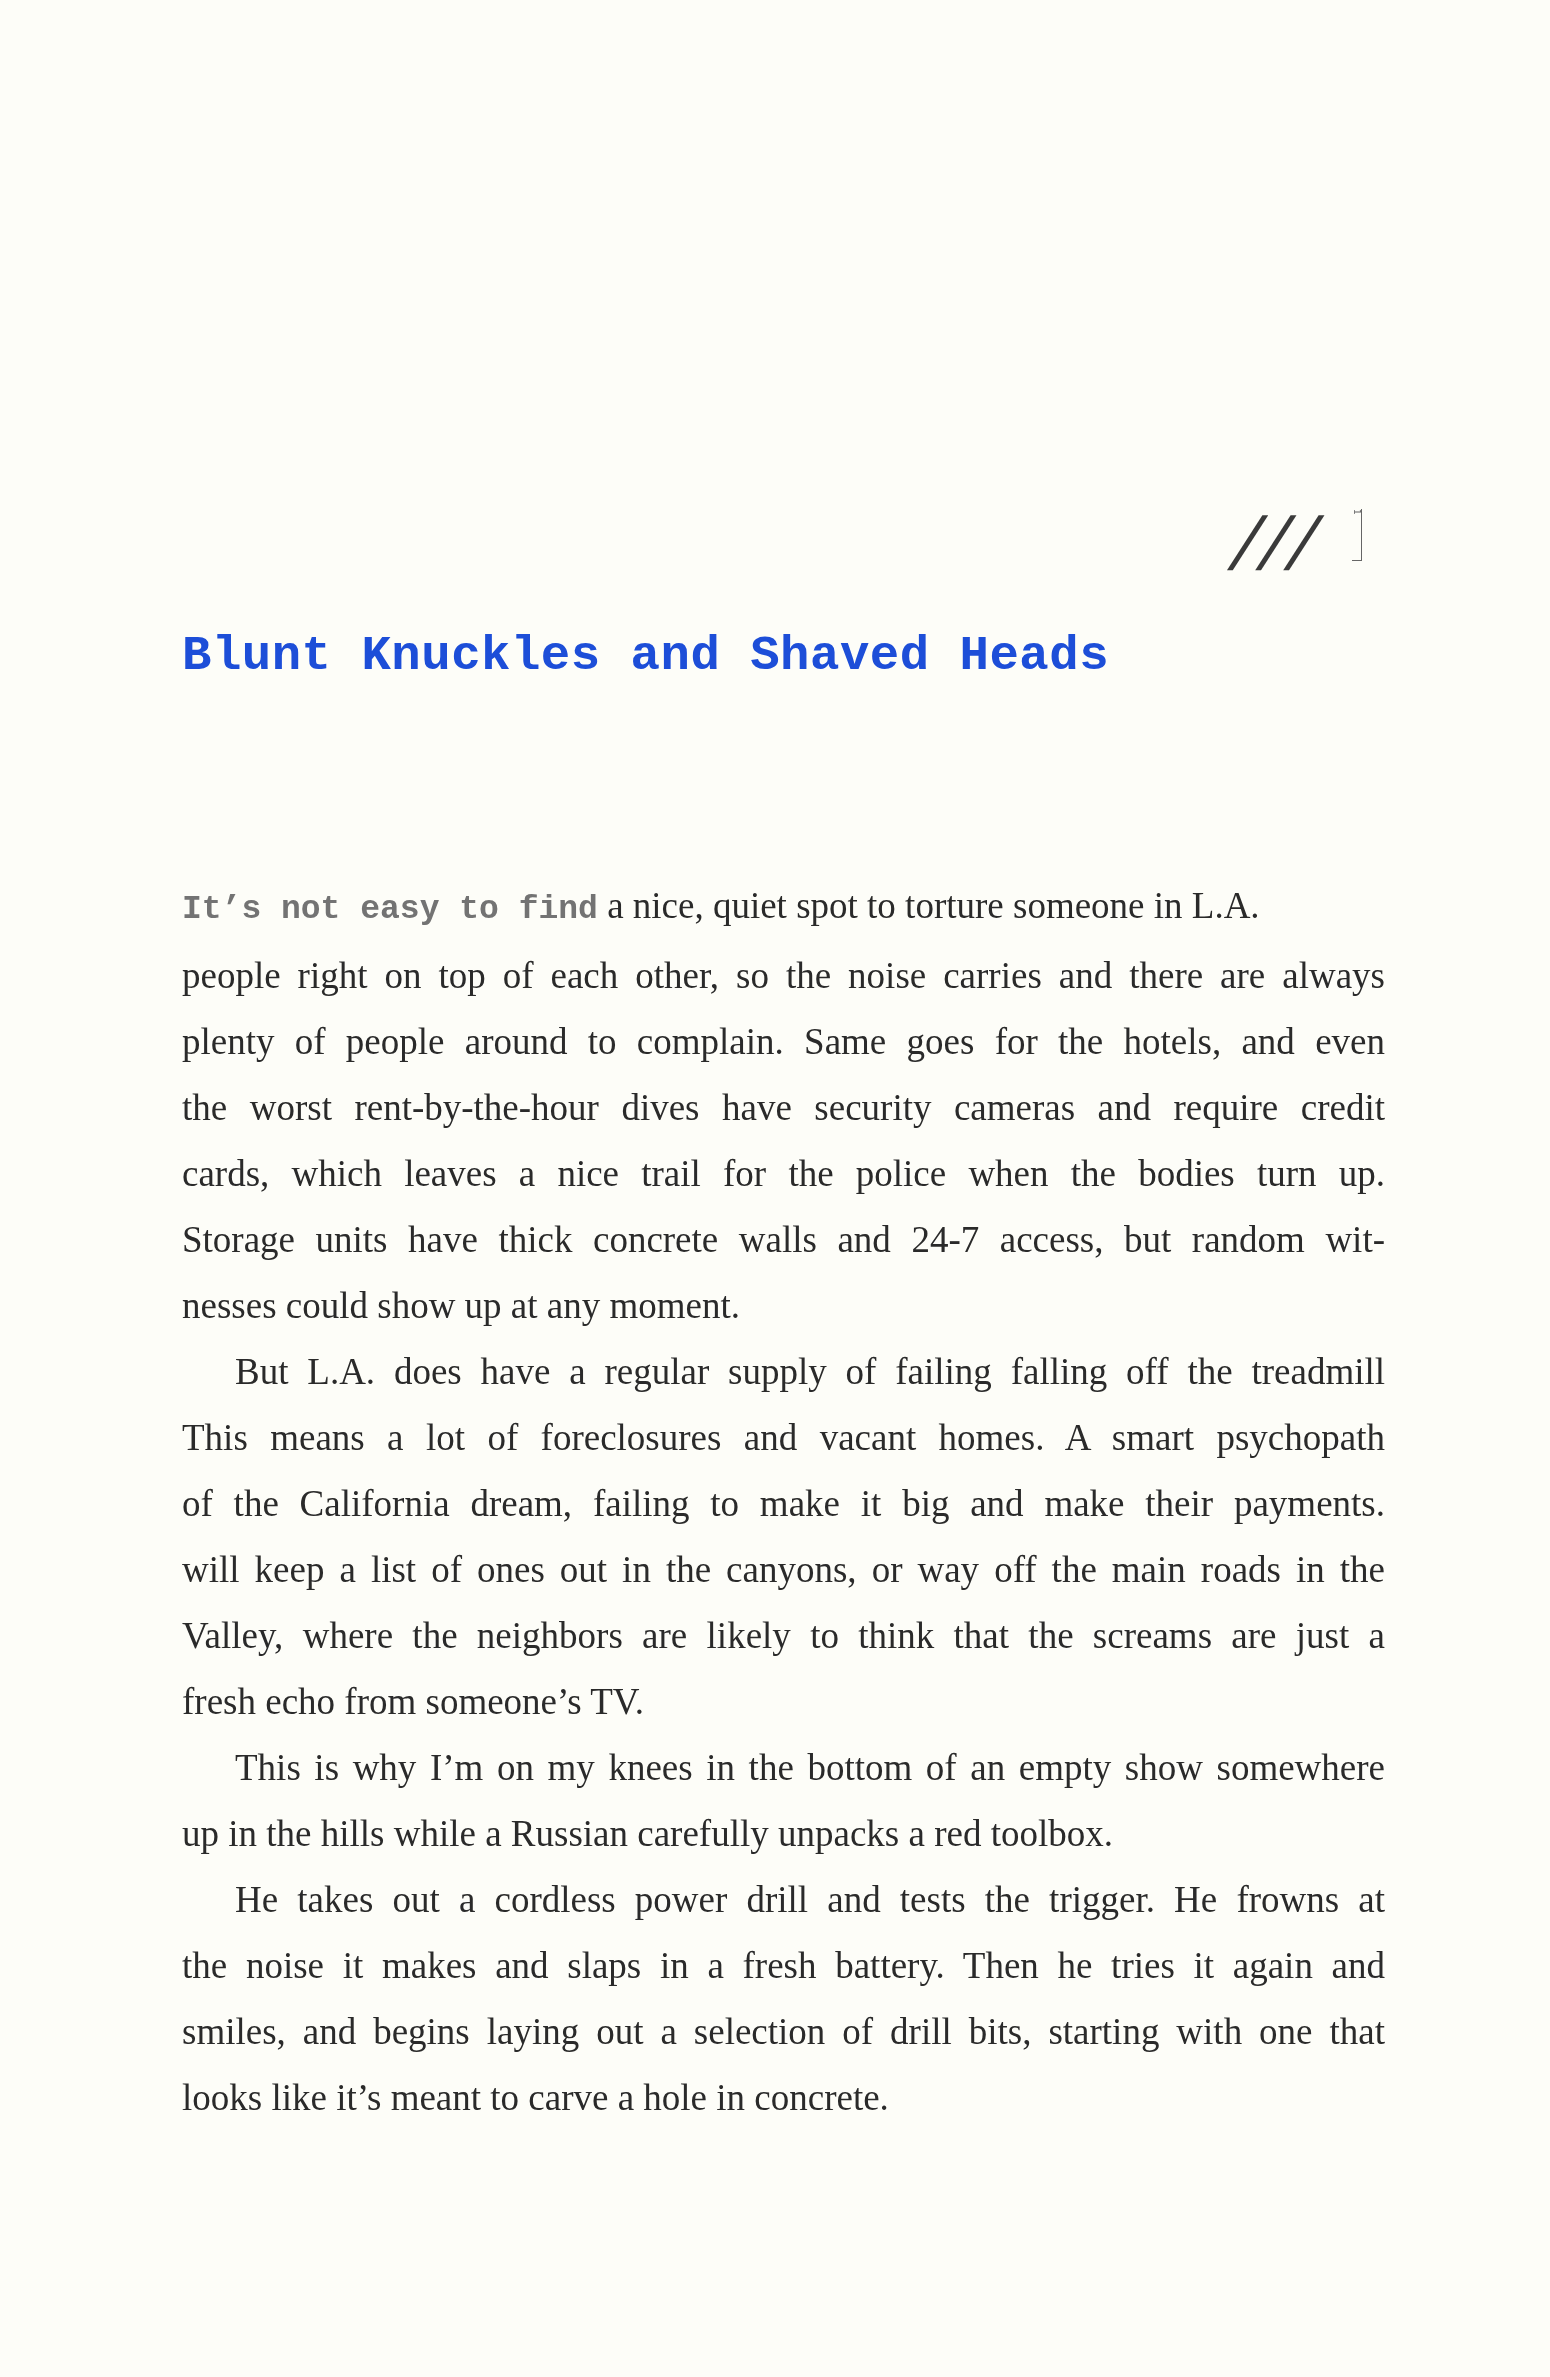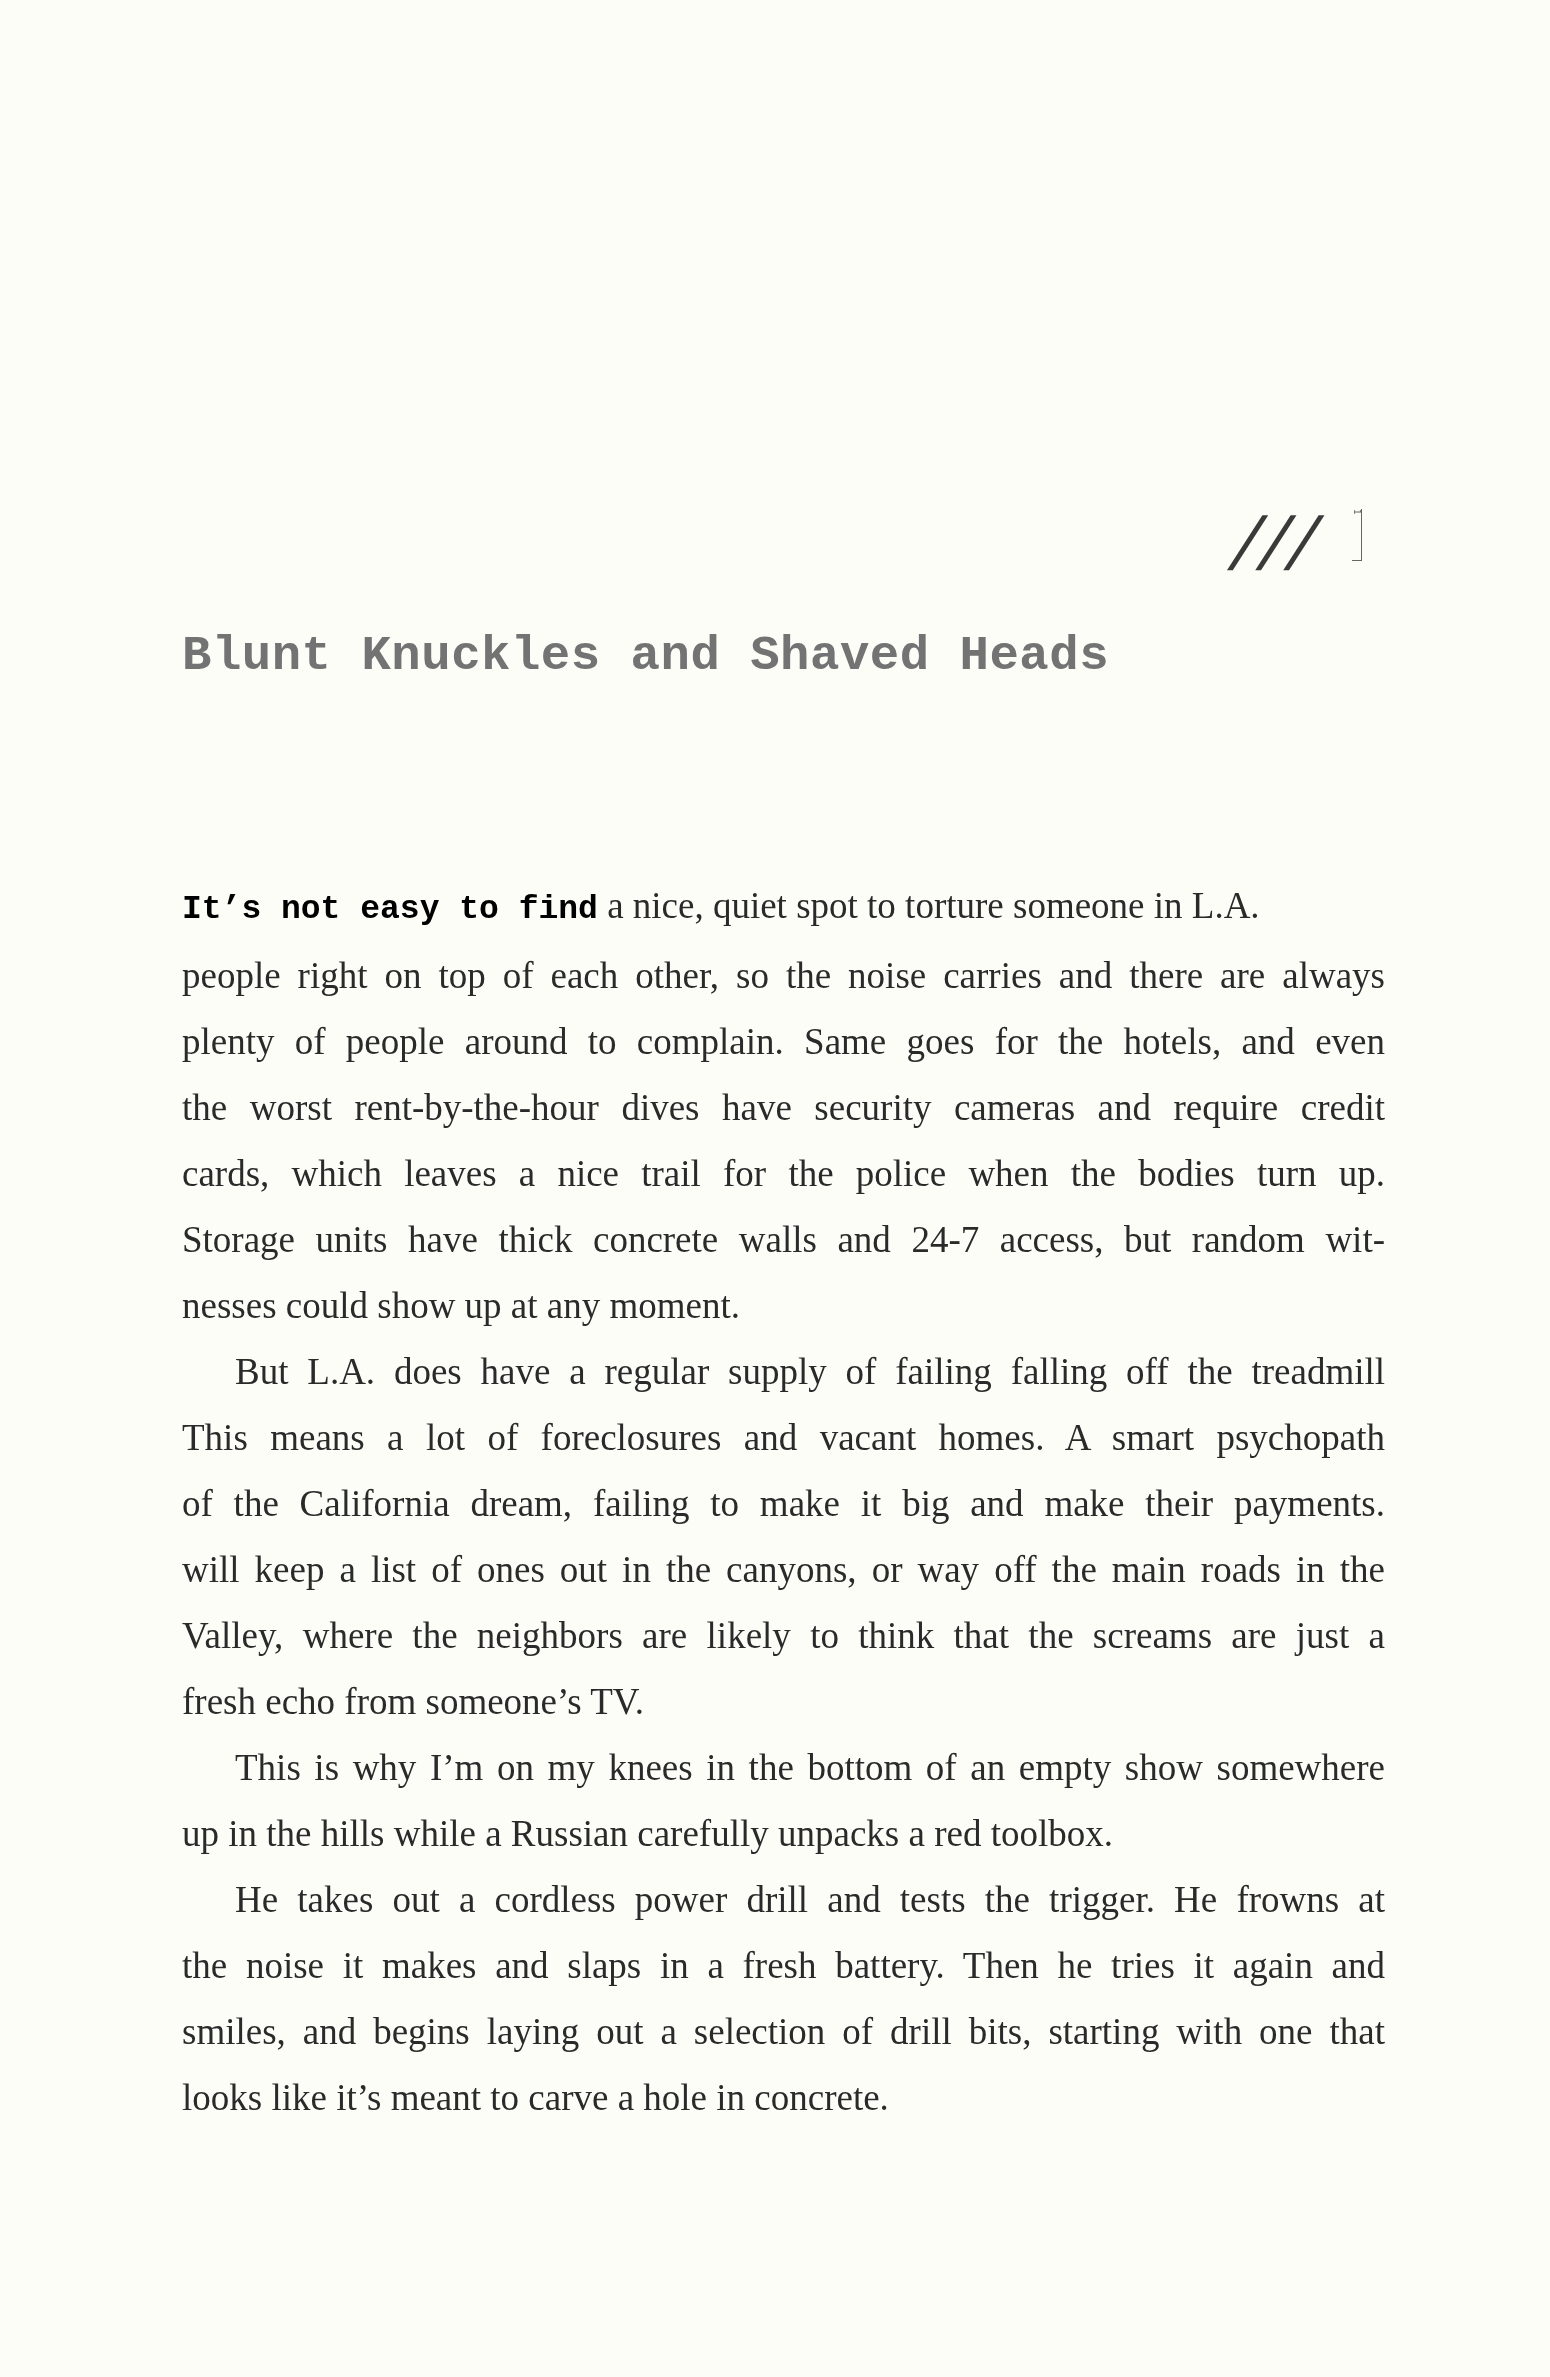--- a/index.html
+++ b/index.html
@@ -49,21 +49,21 @@
   }
   .chapter-title {
     position: absolute;
     left: 182px;
     top: 628px;
     margin: 0;
     font-family: "Liberation Mono", "DejaVu Sans Mono", monospace;
     font-weight: bold;
     font-size: 49px;
     letter-spacing: 0.5px;
-    color: #737373;
+    color: #1d4ed8;
     white-space: nowrap;
   }
   .body-text {
     position: absolute;
     left: 182px;
     top: 873px;
     width: 1203px;
     font-family: "Liberation Serif", "DejaVu Serif", serif;
     font-size: 37px;
     line-height: 66px;
@@ -75,21 +75,21 @@
     text-indent: 53px;
   }
   .body-text p.first {
     text-indent: 0;
   }
   .lead-in {
     font-family: "Liberation Mono", "DejaVu Sans Mono", monospace;
     font-weight: bold;
     font-size: 33px;
     letter-spacing: 0px;
-    color: #000000;
+    color: #737373;
   }
   .line {
     display: block;
     text-align: justify;
     text-align-last: justify;
     white-space: nowrap;
   }
   .line.last {
     text-align-last: left;
   }

